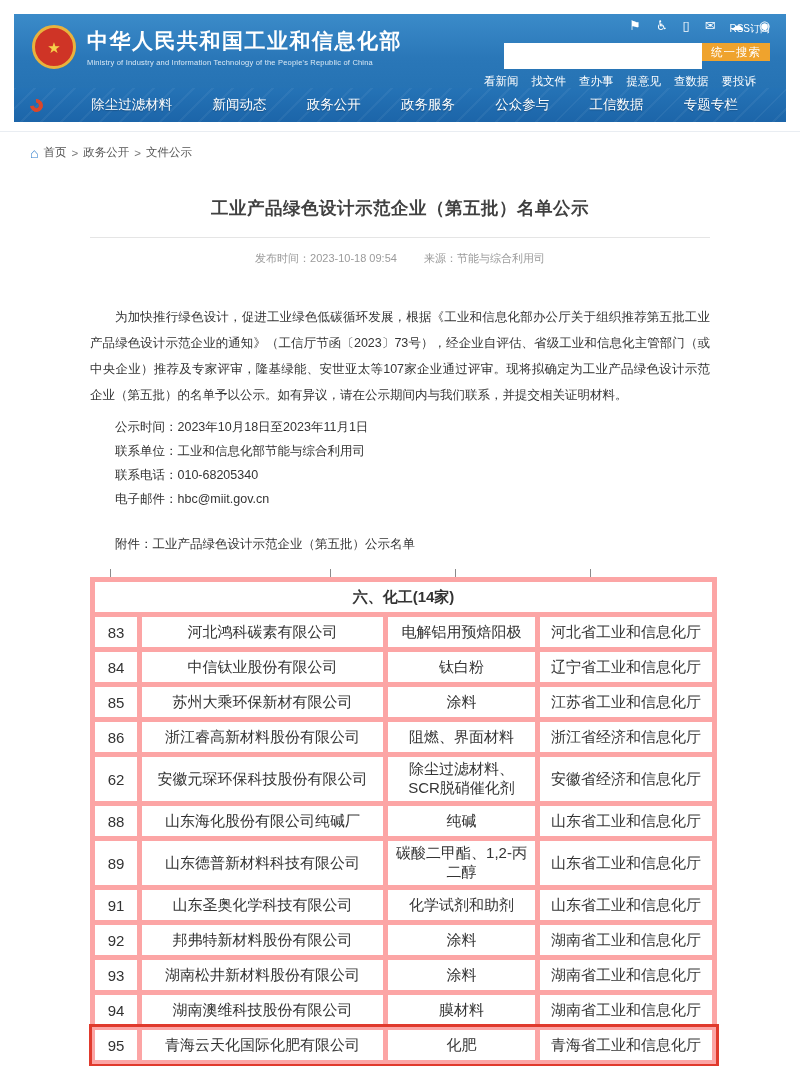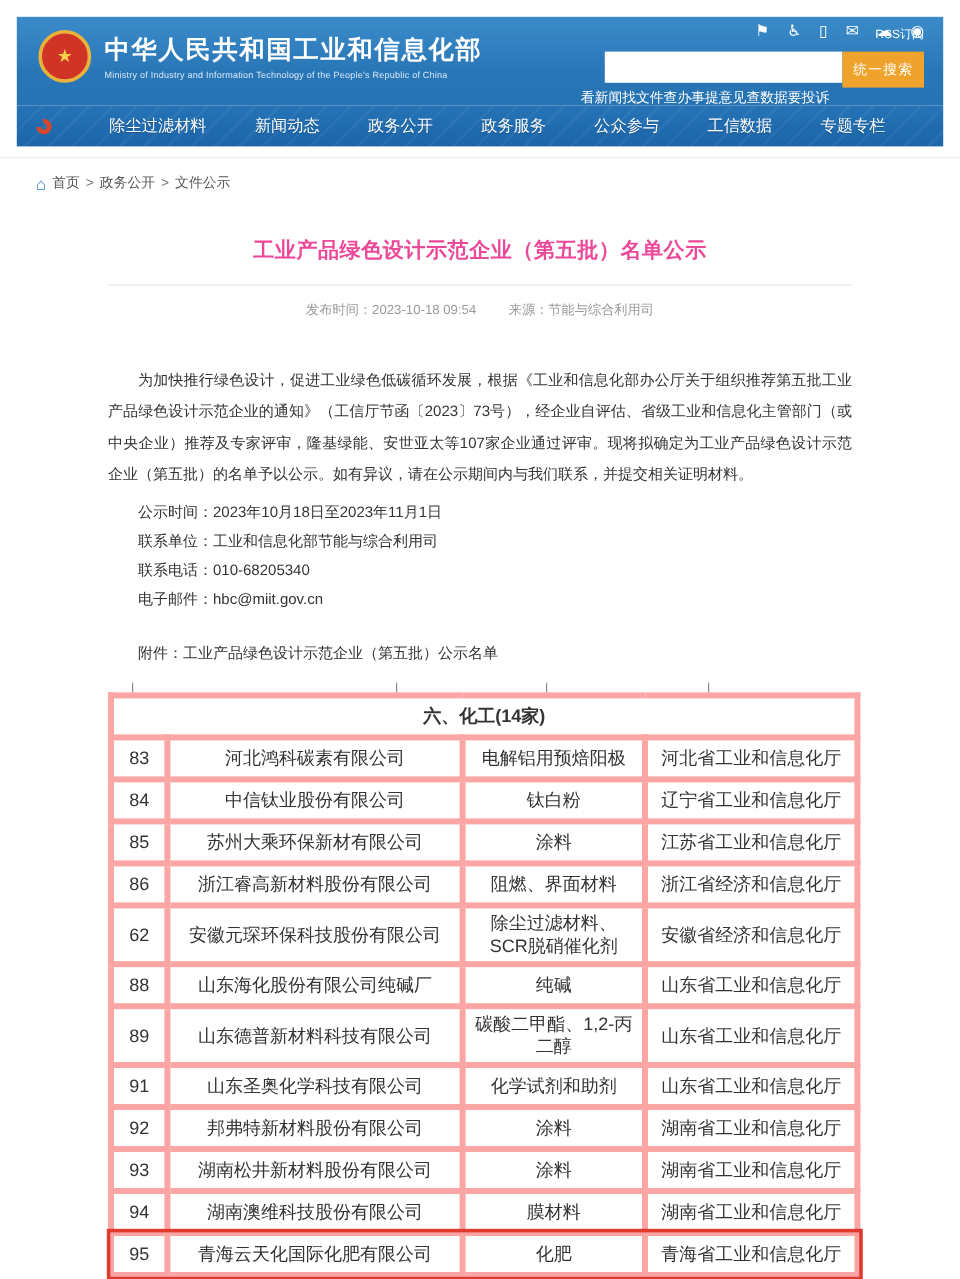--- a/index.html
+++ b/index.html
@@ -25,24 +25,24 @@
   .site-title-cn { color:#fff; font-size:21px; font-weight:bold; letter-spacing:1.5px; }
   .site-title-en { color:#d9e9f6; font-size:7.5px; margin-top:3px; letter-spacing:.2px; }
 
   .icons-row { position:absolute; right:16px; top:5px; display:flex; align-items:center; gap:15px; color:#fff; }
   .hdr-icon { font-size:13px; line-height:1; cursor:pointer; }
   .rss-label { font-size:10px; cursor:pointer; }
 
   .search-row { position:absolute; right:16px; top:29px; display:flex; }
   .search-input { width:198px; height:26px; border:none; outline:none; padding:0 8px; font-size:12px; background:#fff; }
   .search-btn {
-    width:68px; height:30px; border:none; background:#efa32d; color:#fff;
+    width:68px; height:18px; border:none; background:#efa32d; color:#fff;
     font-size:11.5px; cursor:pointer; letter-spacing:1px;
   }
-  .quick-links { position:absolute; left:470px; top:60px; display:flex; }
+  .quick-links { position:absolute; left:470px; top:60px; display:flex; gap:13px; }
   .quick-link { color:#fff; font-size:11.5px; cursor:pointer; white-space:nowrap; }
 
   
   .nav {
     height:34px; display:flex; align-items:center;
     background:
       repeating-linear-gradient(135deg, rgba(255,255,255,.05) 0 2px, rgba(0,0,0,0) 2px 14px),
       linear-gradient(180deg,#2573b6,#1c65a9);
   }
   .nav-logo {
@@ -53,21 +53,21 @@
   .nav-item { color:#fff; font-size:13.5px; cursor:pointer; white-space:nowrap; text-shadow:0 1px 1px rgba(0,0,0,.25); }
 
   
   .content-divider { border-top:1px solid #e9edf2; margin-top:9px; }
   .breadcrumb { margin:13px 0 0 30px; display:flex; align-items:center; gap:5px; font-size:11.5px; color:#555; }
   .home-icon { color:#2f7ecc; font-size:14px; line-height:1; cursor:pointer; }
   .crumb { cursor:pointer; }
   .crumb-sep { color:#777; }
 
   .article { width:620px; margin:0 auto; }
-  .article-title { text-align:center; font-size:17.5px; font-weight:bold; color:#ec4899; margin-top:36px; letter-spacing:.5px; }
+  .article-title { text-align:center; font-size:17.5px; font-weight:bold; color:#404040; margin-top:36px; letter-spacing:.5px; }
   .title-rule { border-top:1px solid #e5e5e5; margin-top:17px; }
   .meta { text-align:center; font-size:11px; color:#9a9a9a; margin-top:13px; }
   .meta span { margin:0 12px; }
 
   .body-paragraph {
     margin-top:38px; font-size:12.5px; line-height:26px; color:#333;
     text-indent:2em; text-align:justify;
   }
   .contact-block { margin-top:7px; padding-left:2em; font-size:12.5px; line-height:24px; color:#333; }
   .attachment { margin-top:25px; padding-left:2em; font-size:12.5px; color:#333; }

